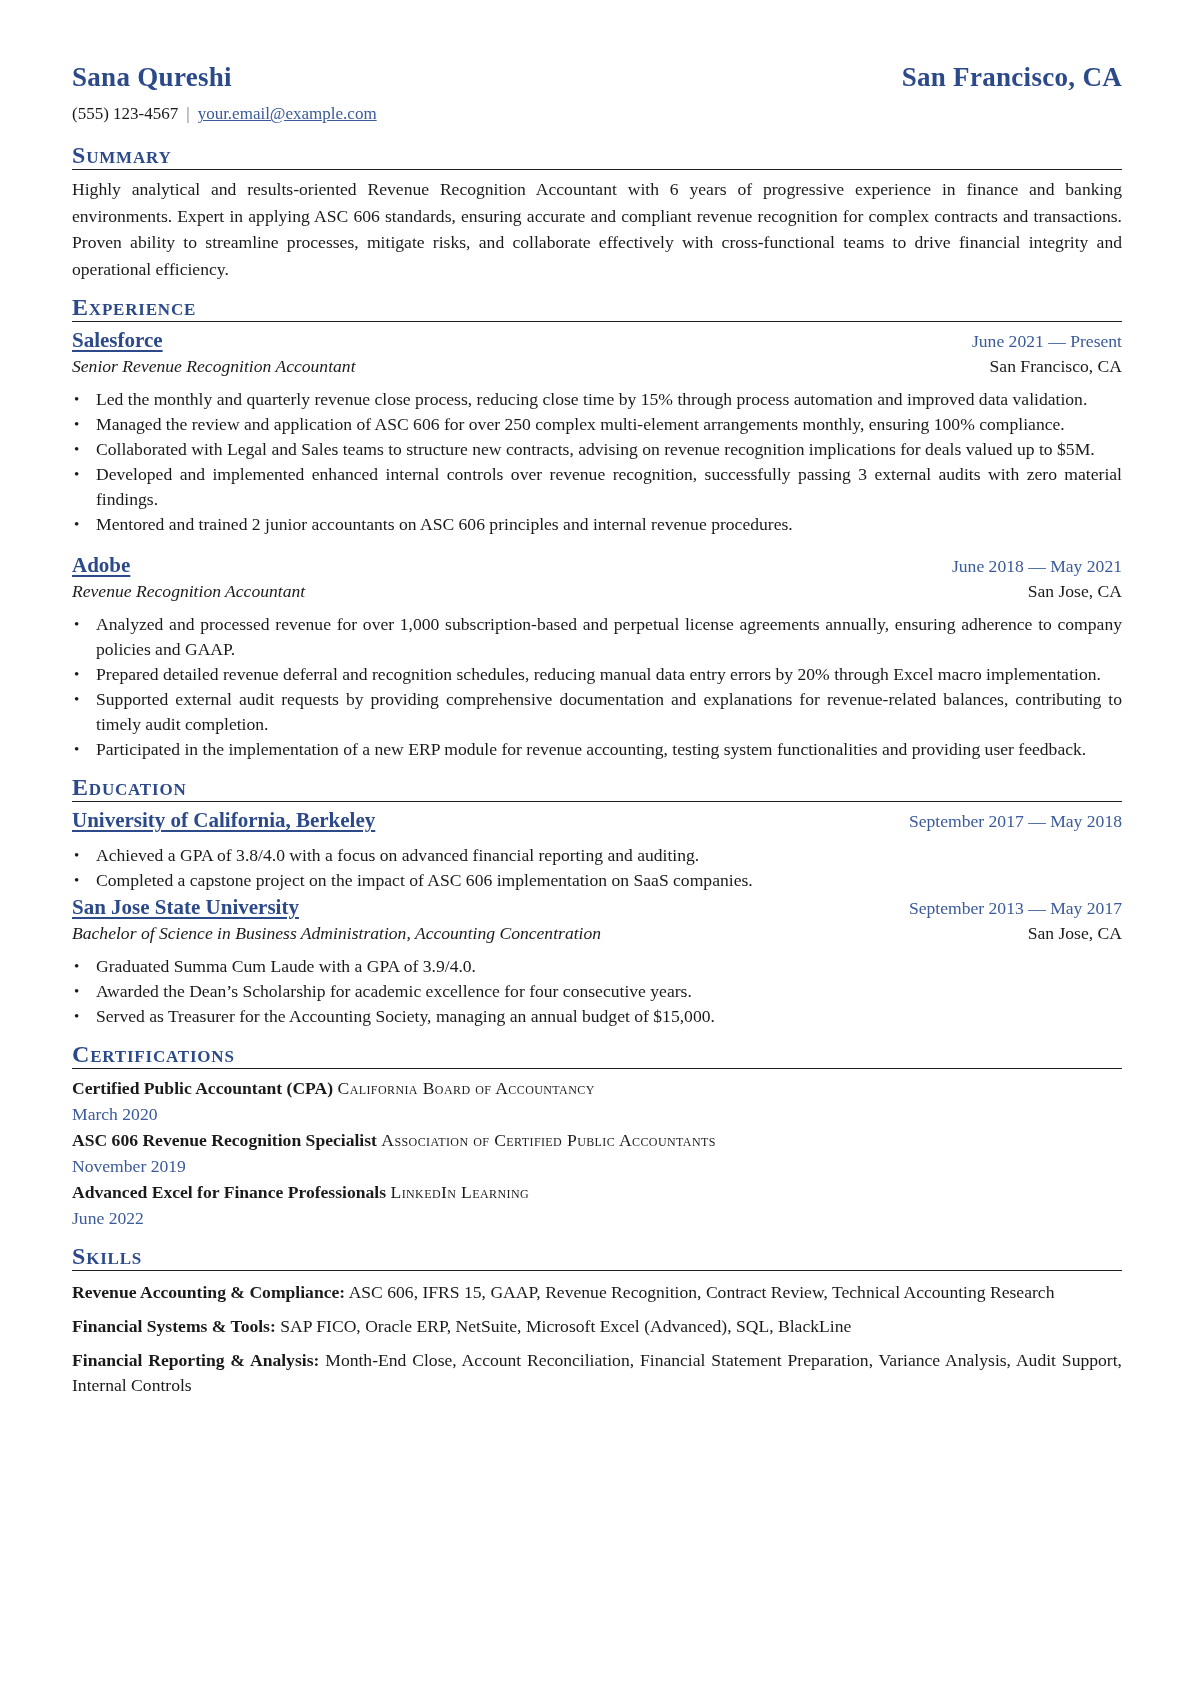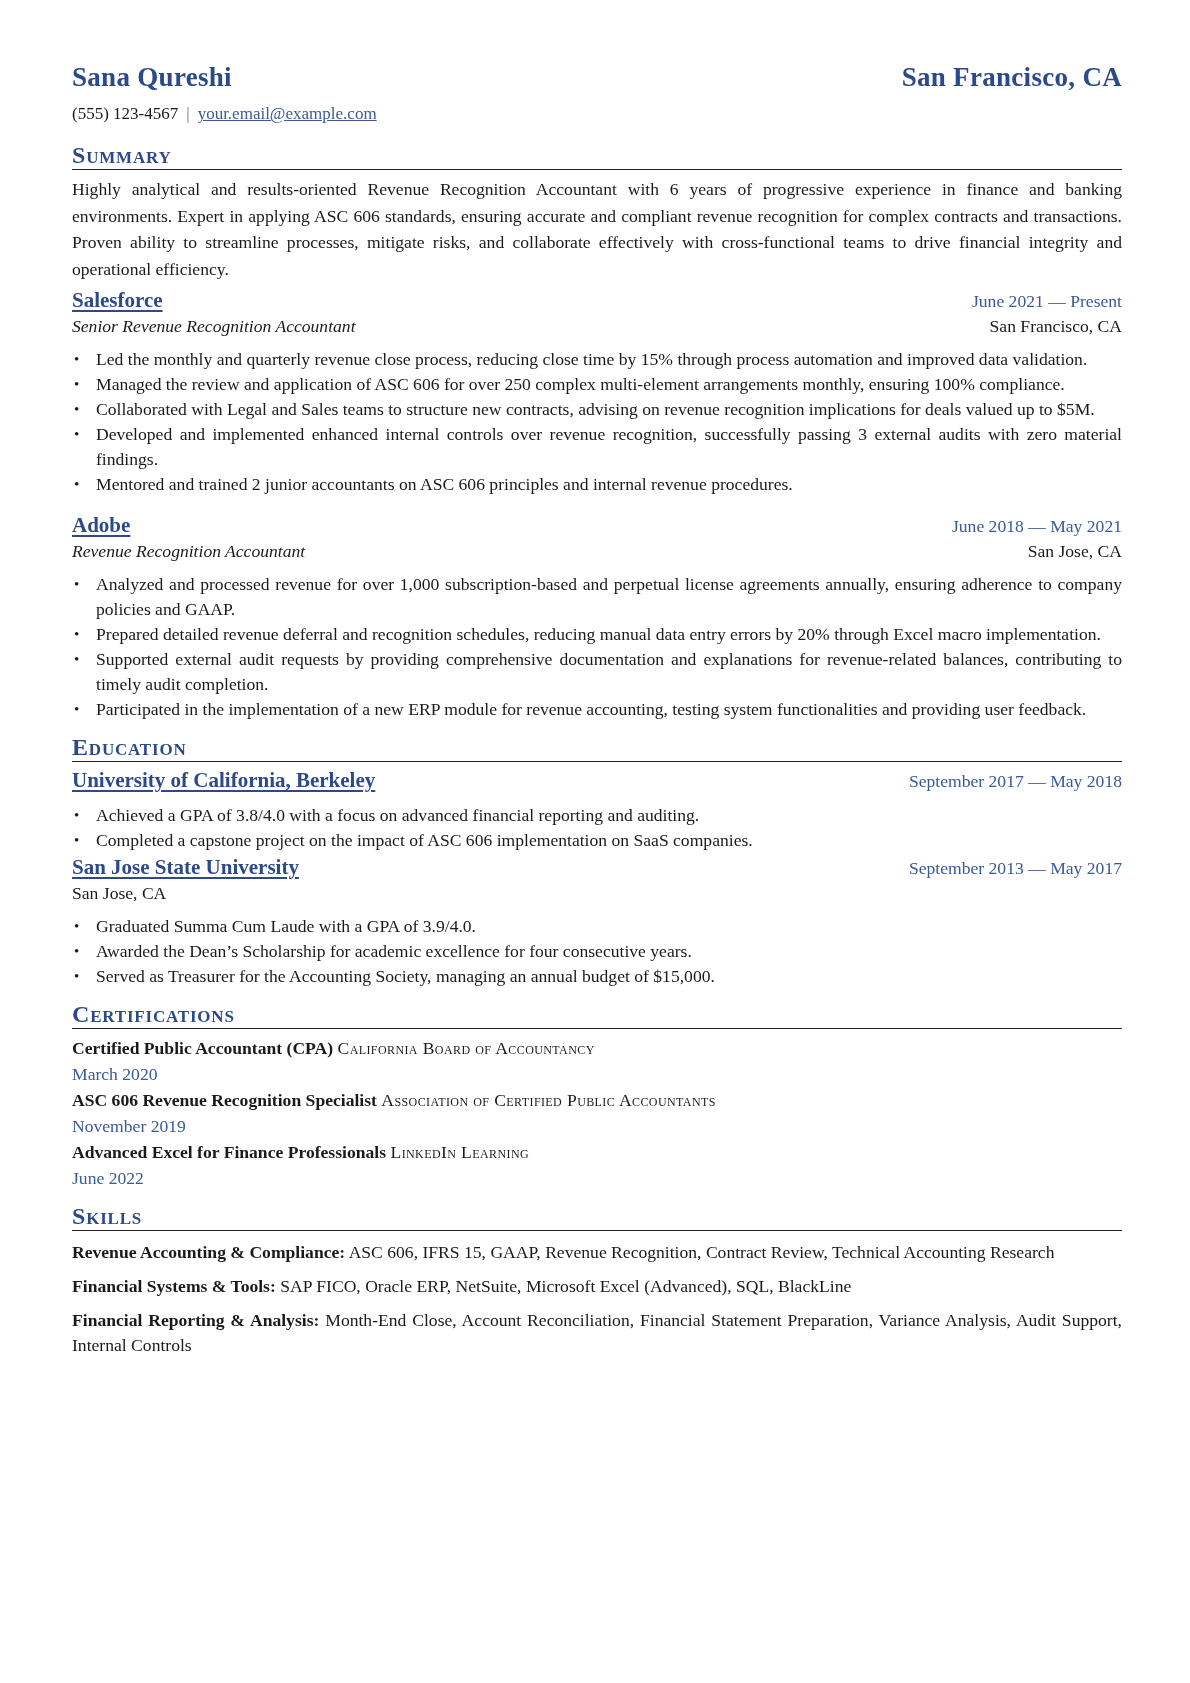--- a/index.html
+++ b/index.html
@@ -41,20 +41,21 @@
     <span class="name">Sana Qureshi</span>
     <span class="hloc">San Francisco, CA</span>
   </div>
   <div class="contact">
     <span>(555) 123-4567</span><span class="sep">|</span><a>your.email@example.com</a>
   </div>
 
   <div class="section-title">Summary</div>
   <div class="para">Highly analytical and results-oriented Revenue Recognition Accountant with 6 years of progressive experience in finance and banking environments. Expert in applying ASC 606 standards, ensuring accurate and compliant revenue recognition for complex contracts and transactions. Proven ability to streamline processes, mitigate risks, and collaborate effectively with cross-functional teams to drive financial integrity and operational efficiency.</div>
 
+  <div class="section-title">Experience</div>
 
   <div>
     <div class="entry-head">
       <a class="org">Salesforce</a>
       <span class="dates">June 2021 — Present</span>
     </div>
     <div class="entry-sub">
       <span class="role">Senior Revenue Recognition Accountant</span>
       <span class="loc">San Francisco, CA</span>
     </div>
@@ -96,20 +97,21 @@
       <li>Completed a capstone project on the impact of ASC 606 implementation on SaaS companies.</li>
     </ul>
   </div>
 
   <div>
     <div class="entry-head" style="margin-top:2px;">
       <a class="org">San Jose State University</a>
       <span class="dates">September 2013 — May 2017</span>
     </div>
     <div class="entry-sub">
+      <span class="role">Bachelor of Science in Business Administration, Accounting Concentration</span>
       <span class="loc">San Jose, CA</span>
     </div>
     <ul class="bullets">
       <li>Graduated Summa Cum Laude with a GPA of 3.9/4.0.</li>
       <li>Awarded the Dean’s Scholarship for academic excellence for four consecutive years.</li>
       <li>Served as Treasurer for the Accounting Society, managing an annual budget of $15,000.</li>
     </ul>
   </div>
 
   <div class="section-title">Certifications</div>

